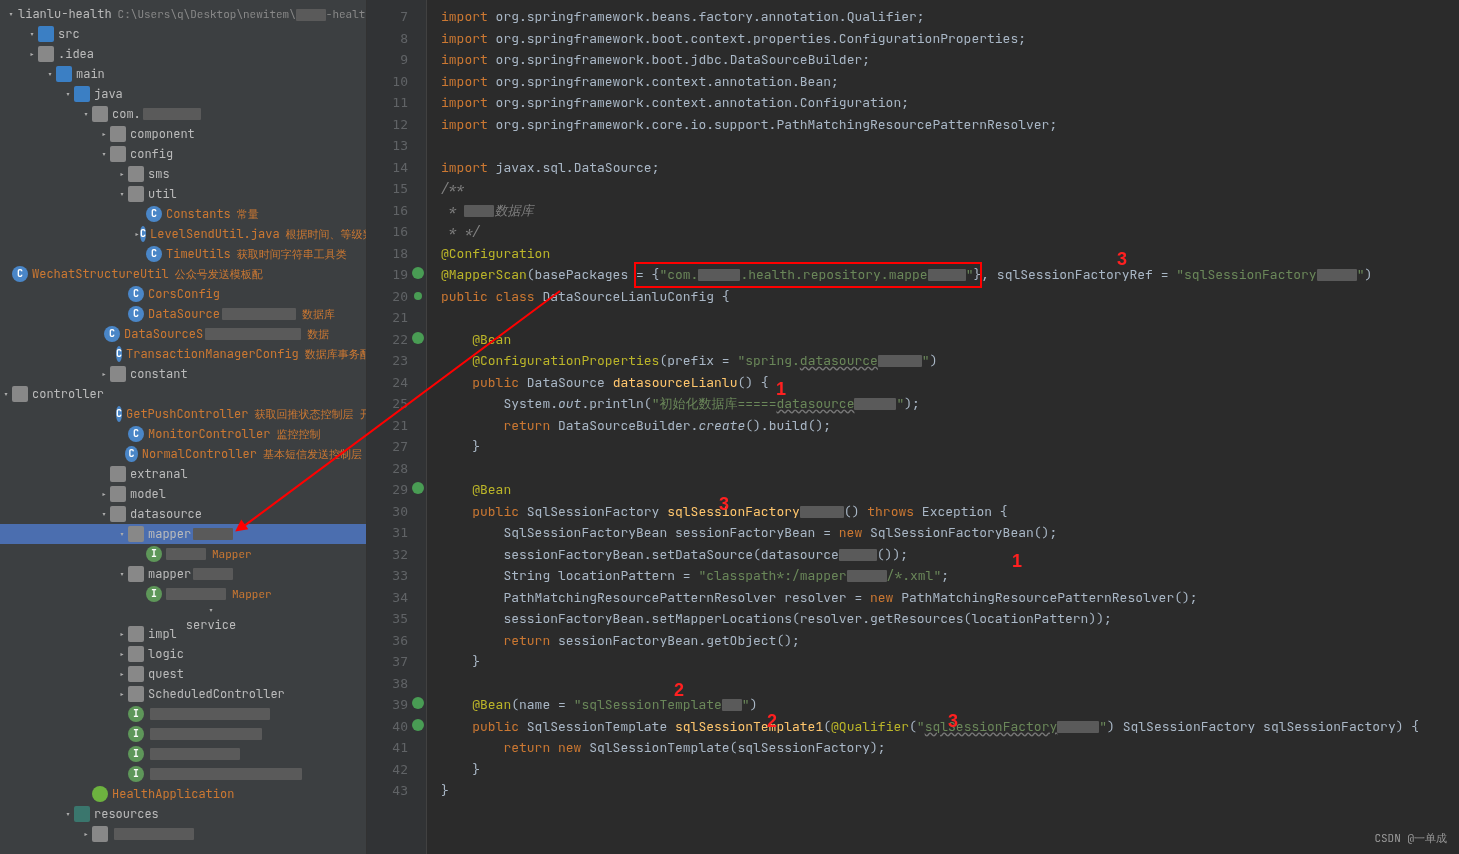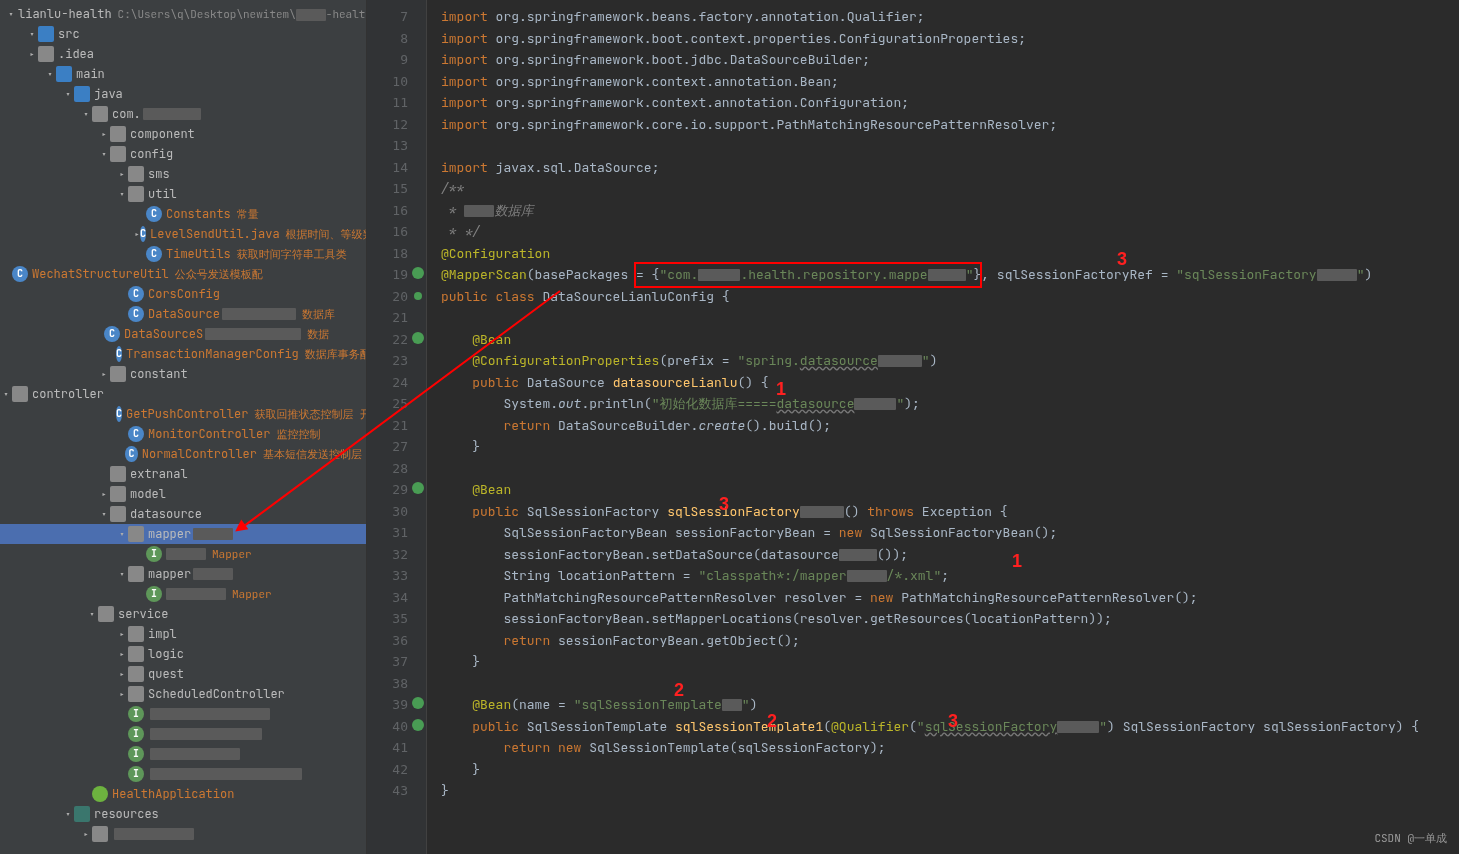--- a/index.html
+++ b/index.html
@@ -217,21 +217,21 @@
         <span class="tree-label">mapper</span>
         <span class="blurw" style="width:40px;margin-left:2px"></span>
       </div>
       <div class="tree-row" style="padding-left: 134px;">
         <span class="arrow "></span>
         <span class="icon iface"></span>
         <span class="blurw" style="width:60px"></span>
         <span class="tree-label orange"></span>
         <span class="tree-sub" style="color:#cc7832">Mapper</span>
       </div>
-      <div class="tree-row" style="padding-left: 86px;">
+      <div class="tree-row" style="padding-left: 60px; flex-direction: column;">
         <span class="arrow down"></span>
         <span class="icon pkg"></span>
         <span class="tree-label">service</span>
       </div>
       <div class="tree-row" style="padding-left: 116px;">
         <span class="arrow right"></span>
         <span class="icon pkg"></span>
         <span class="tree-label">impl</span>
       </div>
       <div class="tree-row" style="padding-left: 116px;">

